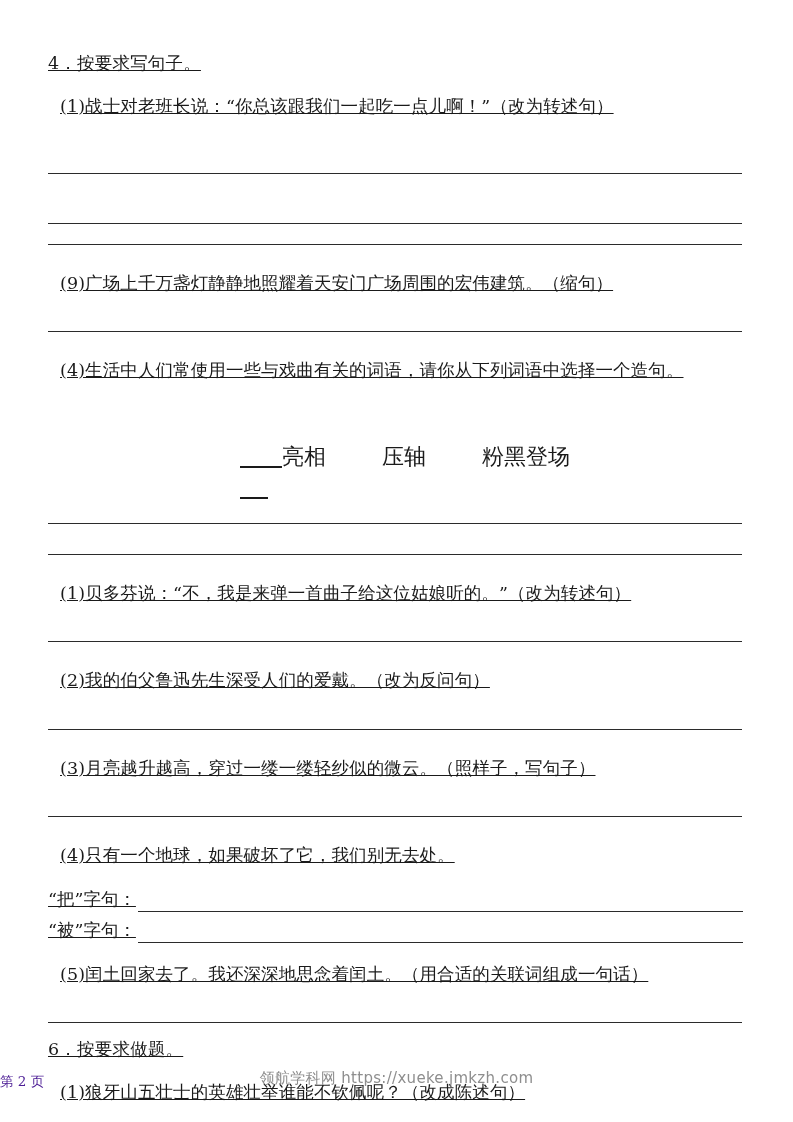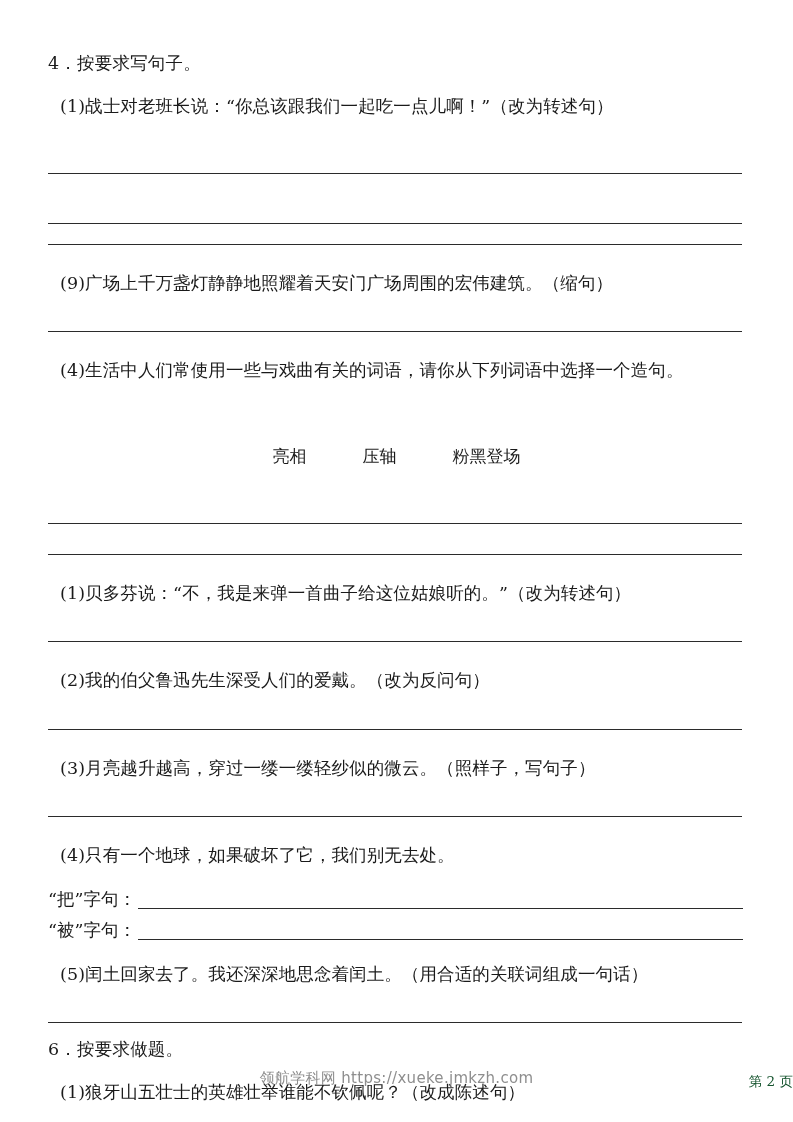--- a/index.html
+++ b/index.html
@@ -21,20 +21,21 @@
     left: 0;
     top: 0;
     width: 793px;
     height: 1122px;
     box-sizing: border-box;
     padding: 48px 50px 0 48px;
   }
 
   .content {
     width: 695px;
+    text-decoration: underline;
   }
 
   
   .q-head {
     font-size: 17.5px;
     line-height: 31px;
     letter-spacing: 0.2px;
     margin: 0;
     padding: 0;
     white-space: pre-wrap;
@@ -58,32 +59,32 @@
     margin: 0;
   }
 
   .gap-sm  { height: 11px; }
   .gap-md  { height: 20px; }
   .gap-lg  { height: 30px; }
   .gap-xl  { height: 38px; }
 
   
   .word-row {
-    font-size: 17px;
+    font-size: 22px;
     line-height: 31px;
     padding-left: 192px;
     white-space: pre;
   }
   .word-row .w { display: inline-block; }
   .word-row .w + .w { margin-left: 56px; }
 
   
   .inline-blank-line {
     display: flex;
-    align-items: flex-start;
+    align-items: center;
     font-size: 17.5px;
     line-height: 31.5px;
     height: 31.5px;
   }
   .inline-blank-line .lbl {
     white-space: pre;
     flex: 0 0 auto;
   }
   .inline-blank-line .blank {
     flex: 1 1 auto;
@@ -110,23 +111,23 @@
     font-size: 15px;
     color: #8e8e8e;
     letter-spacing: 0.3px;
     white-space: pre;
   }
   .page-num {
     position: absolute;
     left: 0;
     top: 10px;
     width: 793px;
-    text-align: right;
+    text-align: left;
     font-size: 13.5px;
-    color: #14532d;
+    color: #4c1d95;
     white-space: pre;
   }
 </style>
 </head>
 <body>
 
 <div class="page">
   <div class="content">
 
     <div class="q-head">4．按要求写句子。</div>

